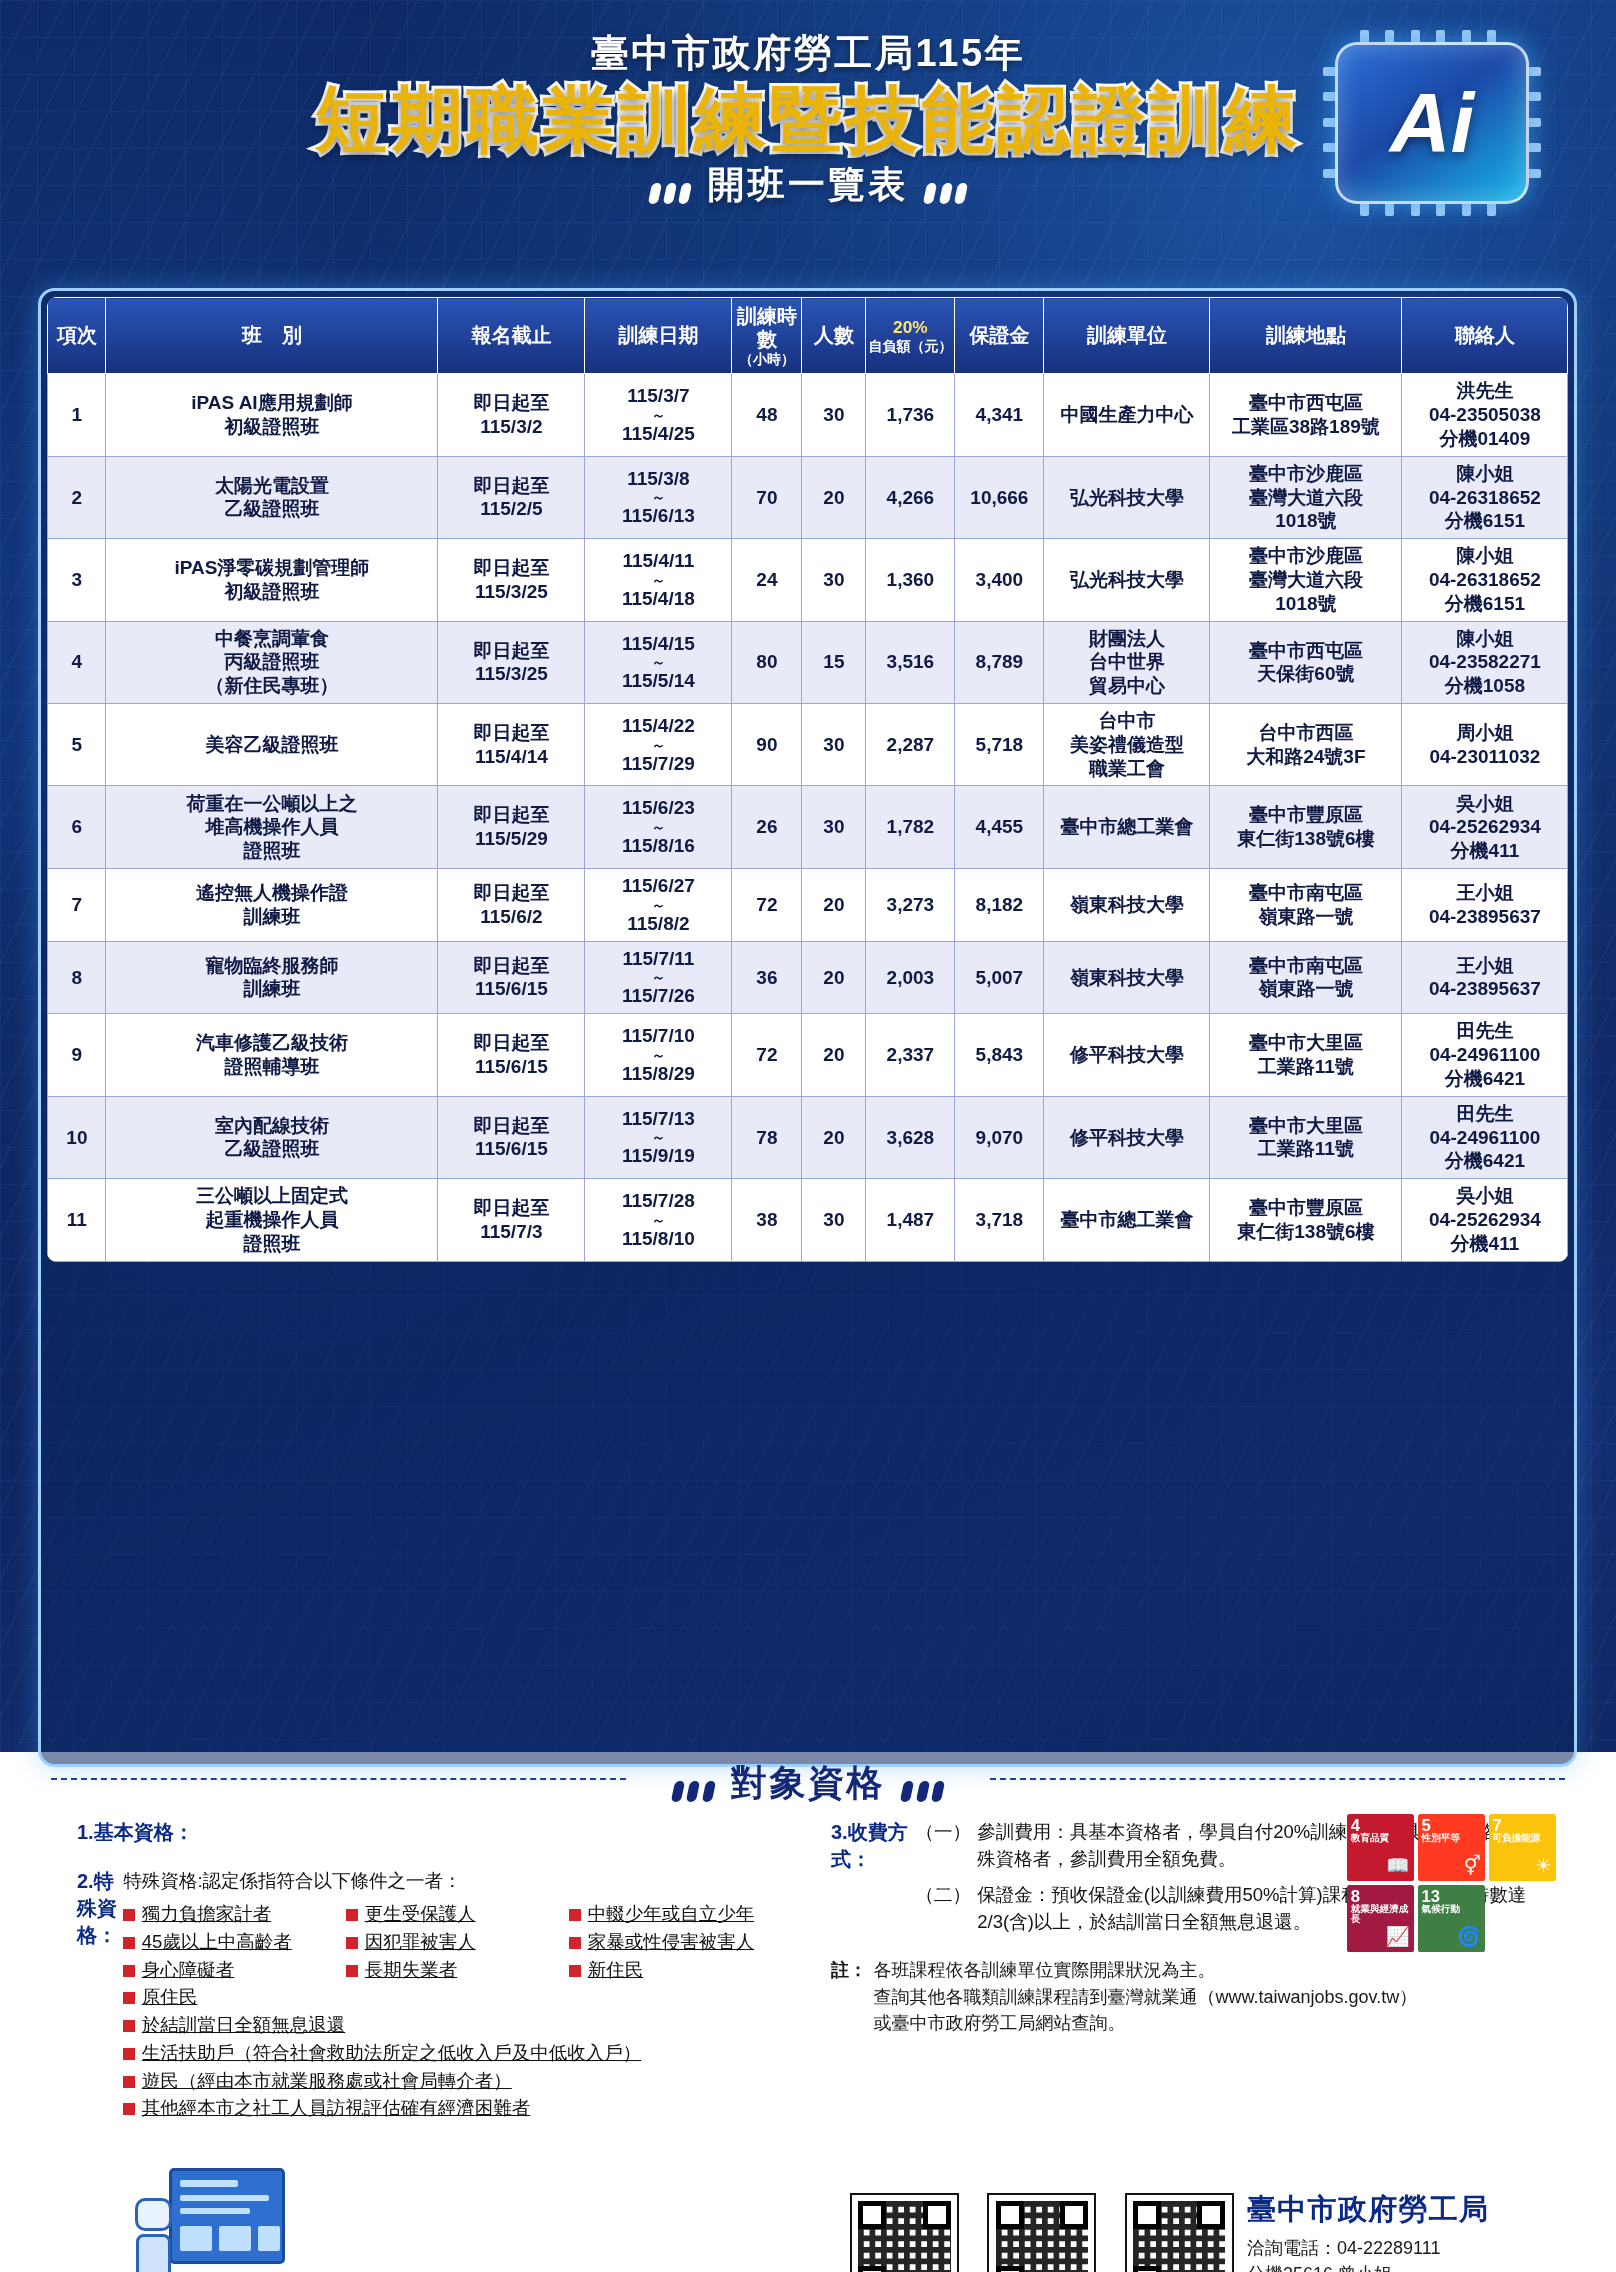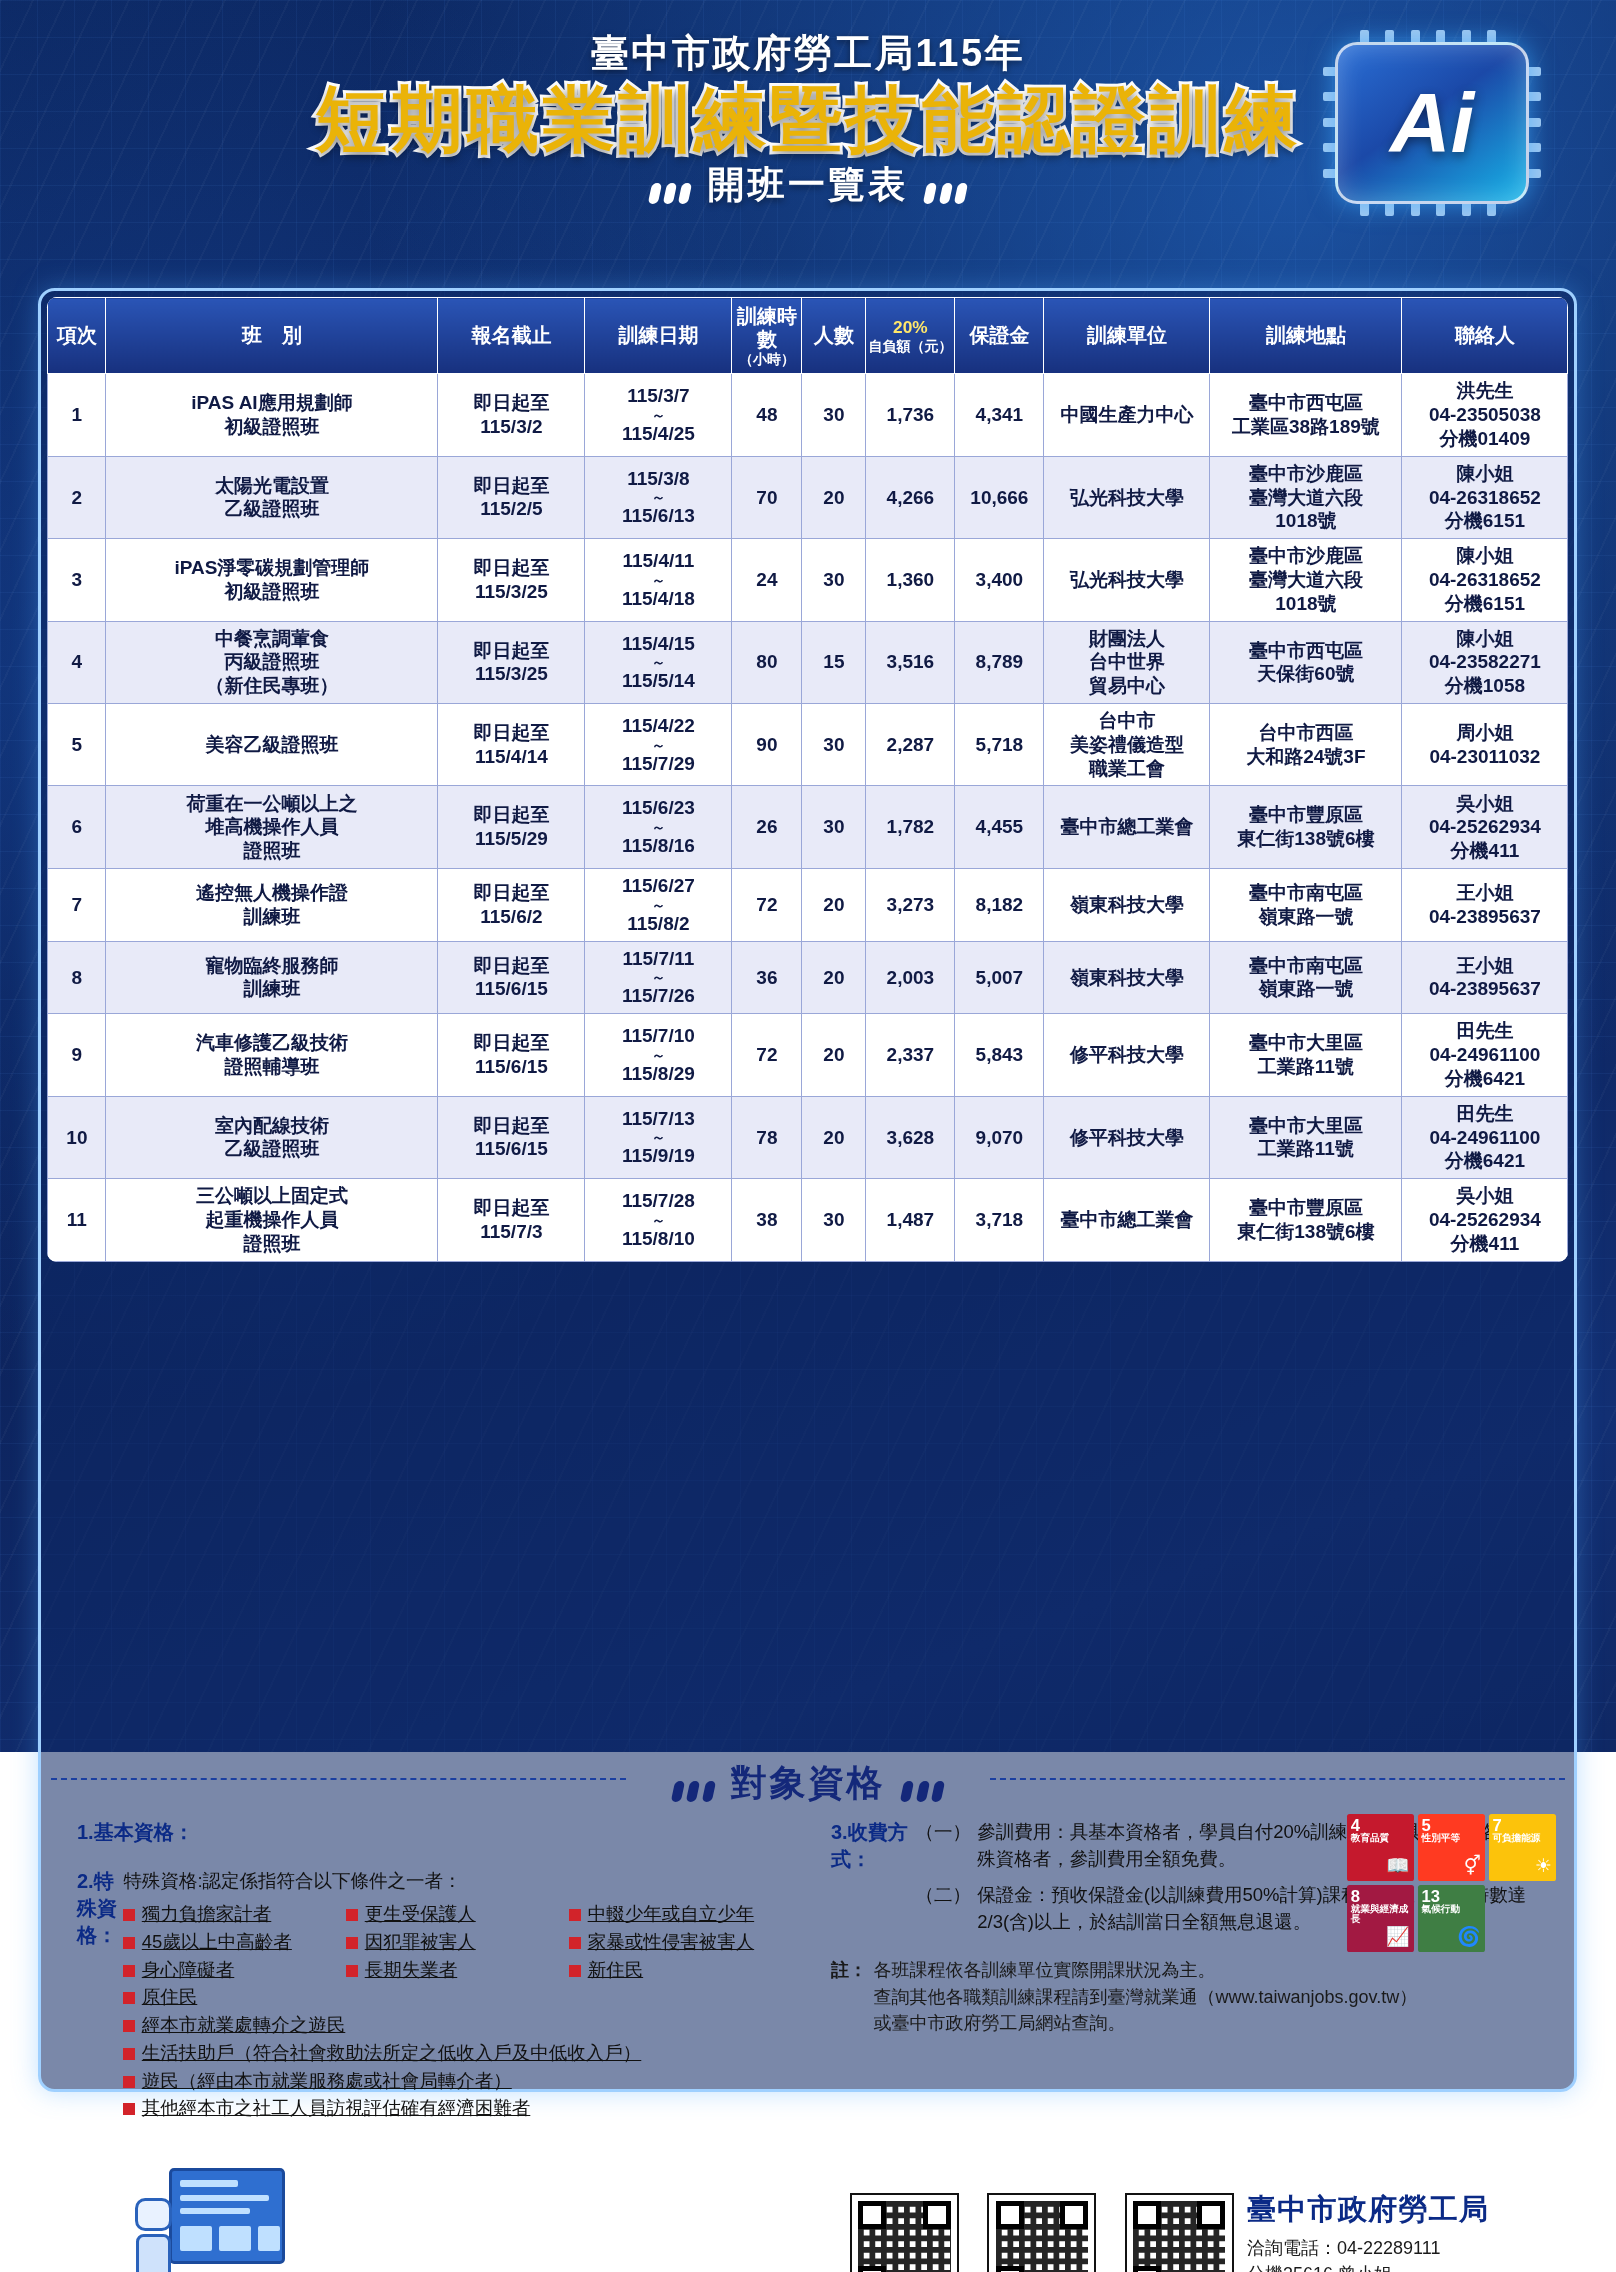--- a/index.html
+++ b/index.html
@@ -82,21 +82,21 @@
     position:absolute; background:rgba(190,225,255,.85); border-radius:1.9px;
   }
   .chip .ai {
     position:absolute; inset:15.3px; display:flex; align-items:center; justify-content:center;
     color:#ffffff; font-size:84px; font-weight:bold; font-style:italic;
     text-shadow: 0 3.8px 10.2px rgba(0,0,0,.45);
   }
 
   
   .panel {
-    position:absolute; left:38px; top:288px; width:1539px; height:1804px;
+    position:absolute; left:38px; top:288px; width:1539px; height:1479px;
     background: rgba(12,38,98,.55);
     border:3.2px solid #9fd0ff;
     border-radius:16.6px;
     padding:6.4px;
     box-shadow: 0 0 25.6px rgba(80,170,255,.35);
   }
   table.main {
     width:100%; border-collapse:collapse; table-layout:fixed;
     background:#ffffff;
     border-radius:10.2px;
@@ -674,21 +674,21 @@
             <li><span class="sq"></span><span>獨力負擔家計者</span></li>
             <li><span class="sq"></span><span>更生受保護人</span></li>
             <li><span class="sq"></span><span>中輟少年或自立少年</span></li>
             <li><span class="sq"></span><span>45歲以上中高齡者</span></li>
             <li><span class="sq"></span><span>因犯罪被害人</span></li>
             <li><span class="sq"></span><span>家暴或性侵害被害人</span></li>
             <li><span class="sq"></span><span>身心障礙者</span></li>
             <li><span class="sq"></span><span>長期失業者</span></li>
             <li><span class="sq"></span><span>新住民</span></li>
             <li class="wide"><span class="sq"></span><span>原住民</span></li>
-            <li class="wide"><span class="sq"></span><span>經本市就業處轉介之遊民</span></li>
+            <li class="wide"><span class="sq"></span><span>於結訓當日全額無息退還</span></li>
             <li class="wide"><span class="sq"></span><span>生活扶助戶（符合社會救助法所定之低收入戶及中低收入戶）</span></li>
             <li class="wide"><span class="sq"></span><span>遊民（經由本市就業服務處或社會局轉介者）</span></li>
             <li class="wide"><span class="sq"></span><span>其他經本市之社工人員訪視評估確有經濟困難者</span></li>
           </ul>
       </div>
     </div>
 
     <div class="robot">
       <div class="board">
         <i style="left:7.7px;top:9px;width:58px;height:7.7px;"></i>

